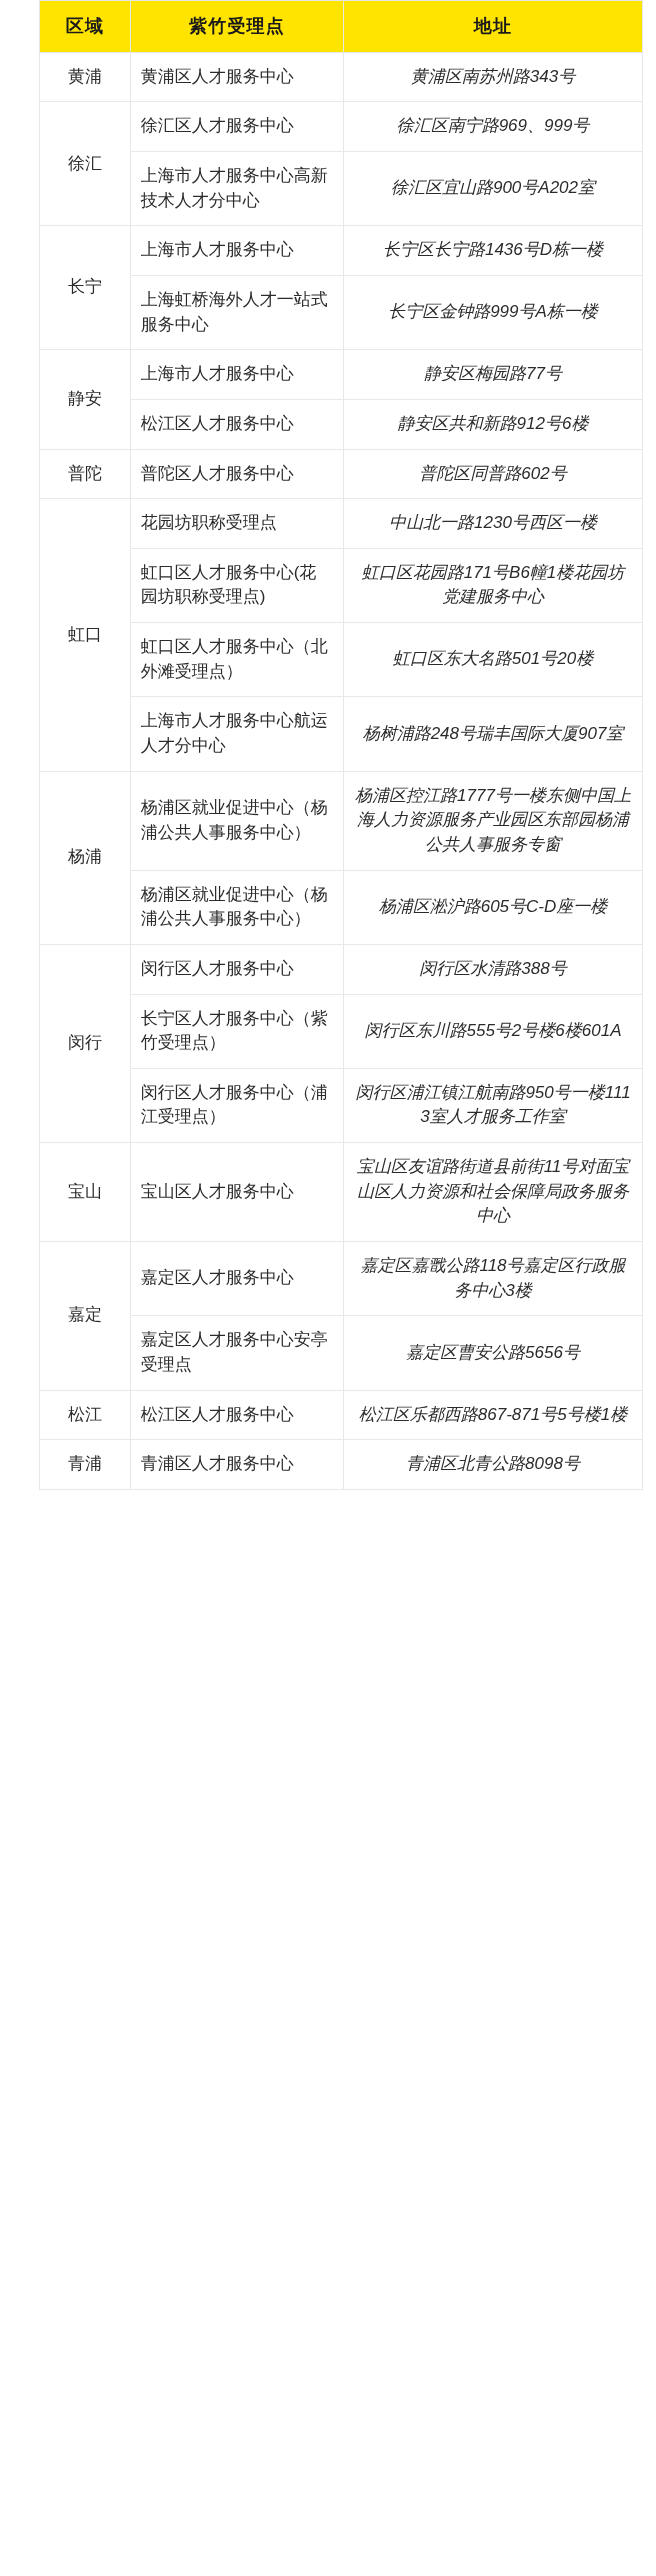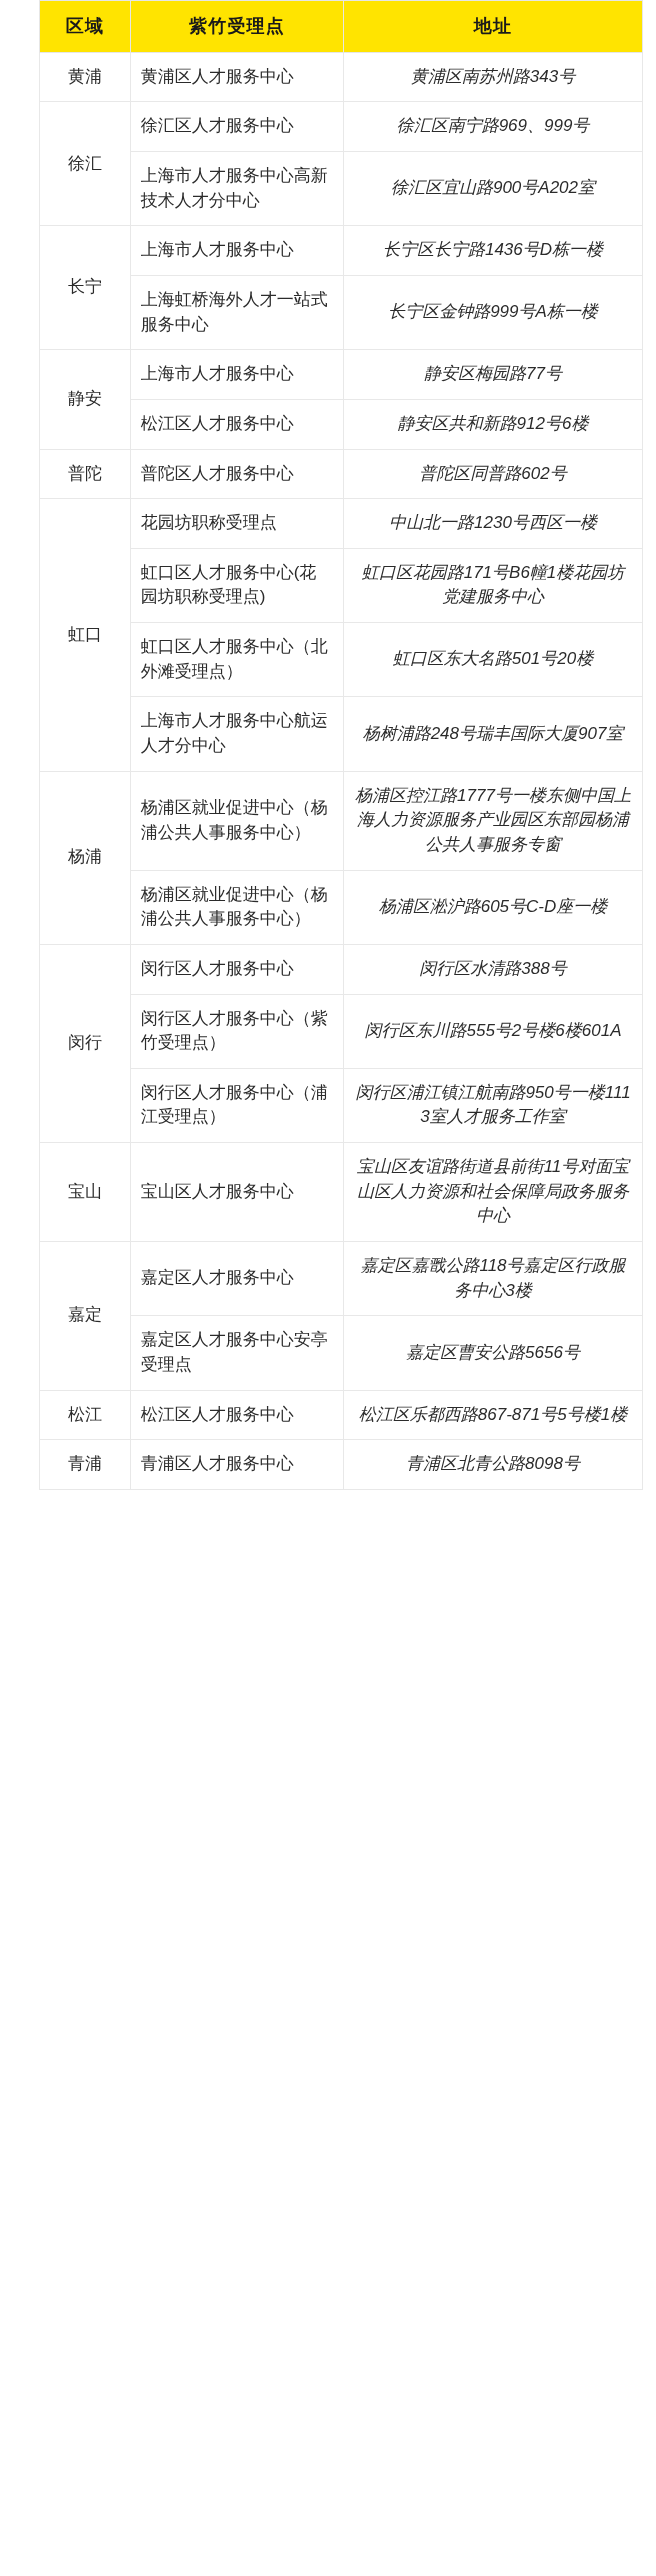--- a/index.html
+++ b/index.html
@@ -139,21 +139,21 @@
         <tr>
           <td class="site">杨浦区就业促进中心（杨浦公共人事服务中心）</td>
           <td class="addr">杨浦区淞沪路605号C-D座一楼</td>
         </tr>
         <tr>
           <td class="region" rowspan="3">闵行</td>
           <td class="site">闵行区人才服务中心</td>
           <td class="addr">闵行区水清路388号</td>
         </tr>
         <tr>
-          <td class="site">闵行区人才服务中心（紫竹受理点）</td>
+          <td class="site">长宁区人才服务中心（紫竹受理点）</td>
           <td class="addr">闵行区东川路555号2号楼6楼601A</td>
         </tr>
         <tr>
           <td class="site">闵行区人才服务中心（浦江受理点）</td>
           <td class="addr">闵行区浦江镇江航南路950号一楼1113室人才服务工作室</td>
         </tr>
         <tr>
           <td class="region" rowspan="1">宝山</td>
           <td class="site">宝山区人才服务中心</td>
           <td class="addr">宝山区友谊路街道县前街11号对面宝山区人力资源和社会保障局政务服务中心</td>

